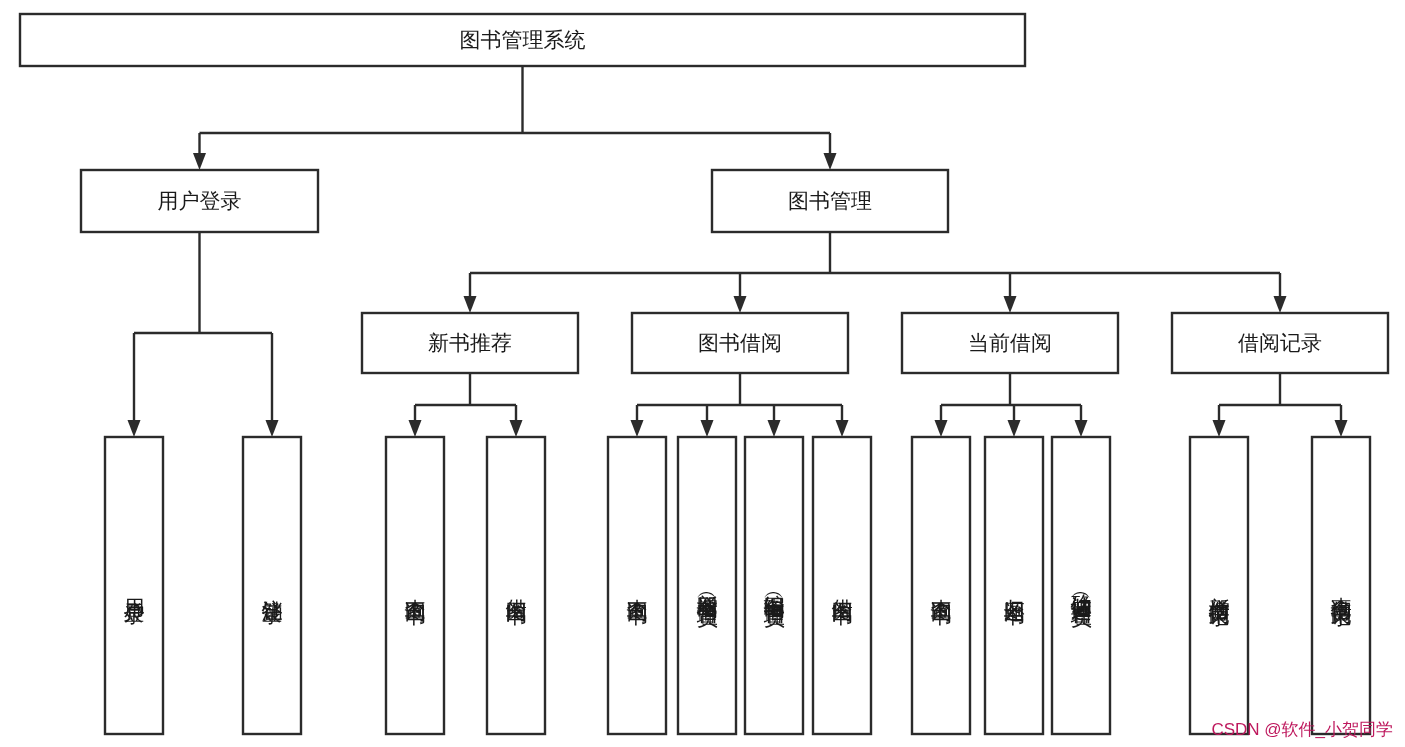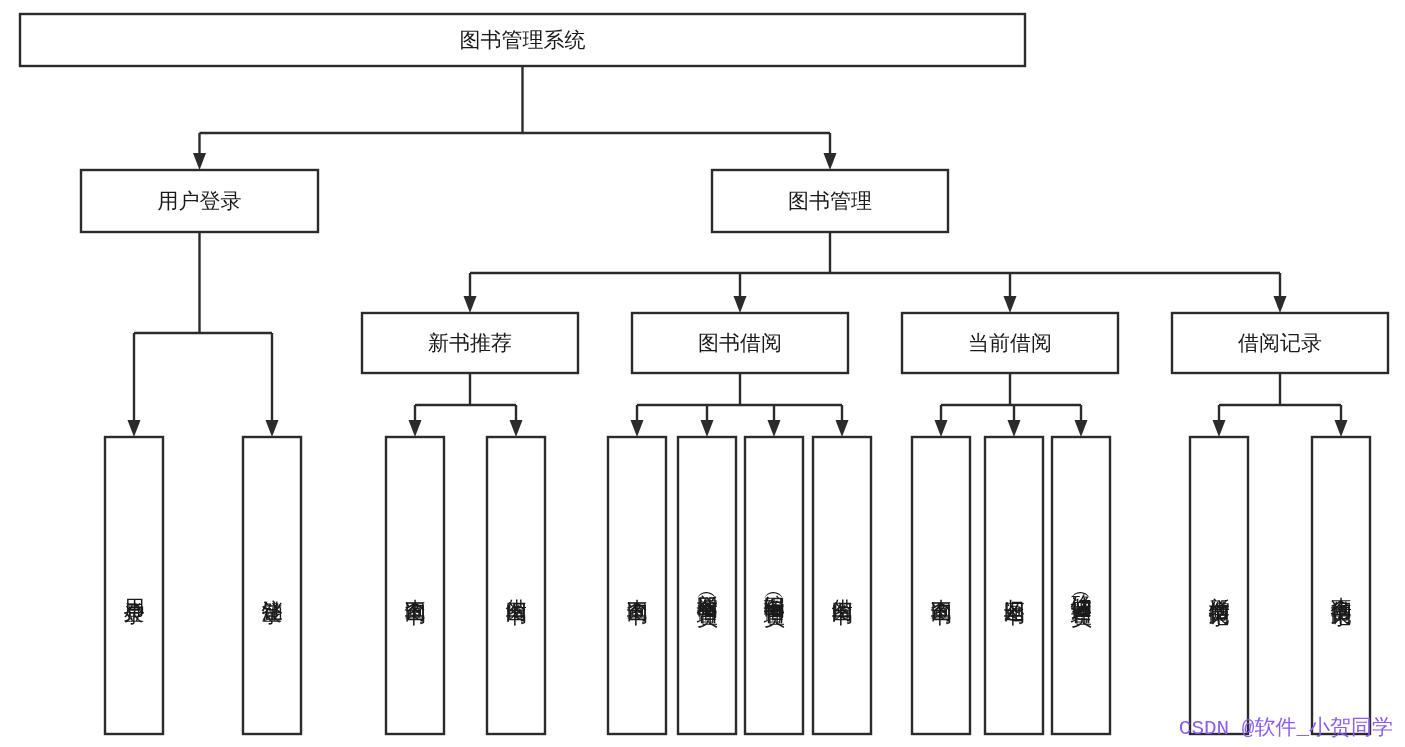--- a/index.html
+++ b/index.html
@@ -62,23 +62,23 @@
     line-height: 1.08;
     color: #1a1a1a;
     letter-spacing: 2px;
     white-space: nowrap;
     pointer-events: none;
   }
   #watermark {
     position: absolute;
     right: 12px;
     bottom: 6px;
-    font-family: Liberation Mono, monospace;
-    font-size: 21px;
-    color: #8b5cf6;
+    font-family: Liberation Sans, sans-serif;
+    font-size: 17px;
+    color: #be185d;
     white-space: nowrap;
     user-select: none;
   }
 </style>
 </head>
 <body>
 
 <div id="diagram-root">
   <svg id="tree-svg" viewBox="0 0 1405 747" xmlns="http://www.w3.org/2000/svg">
       <g>

